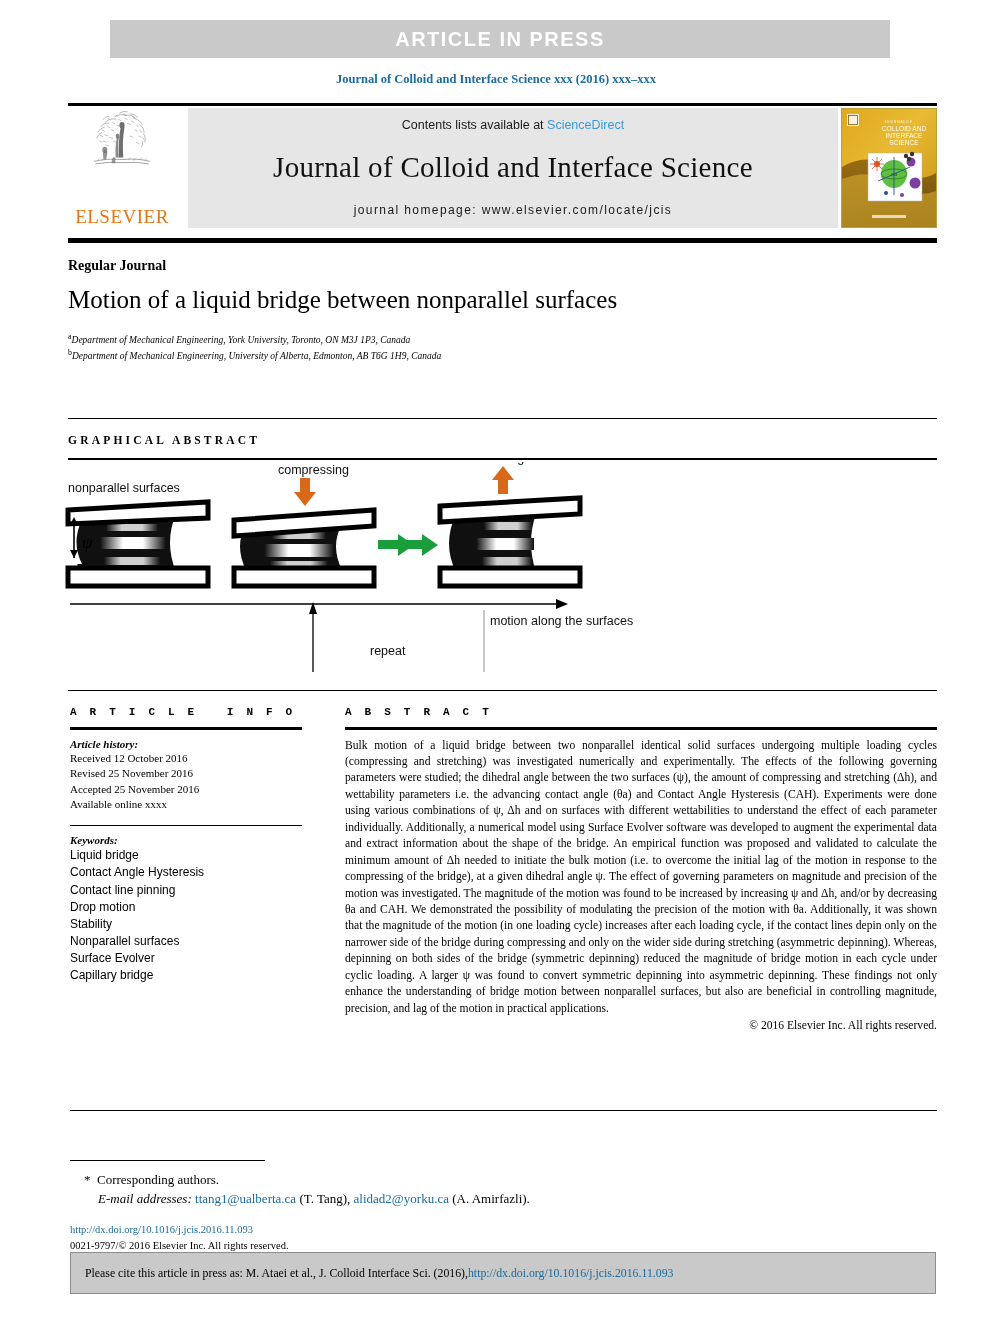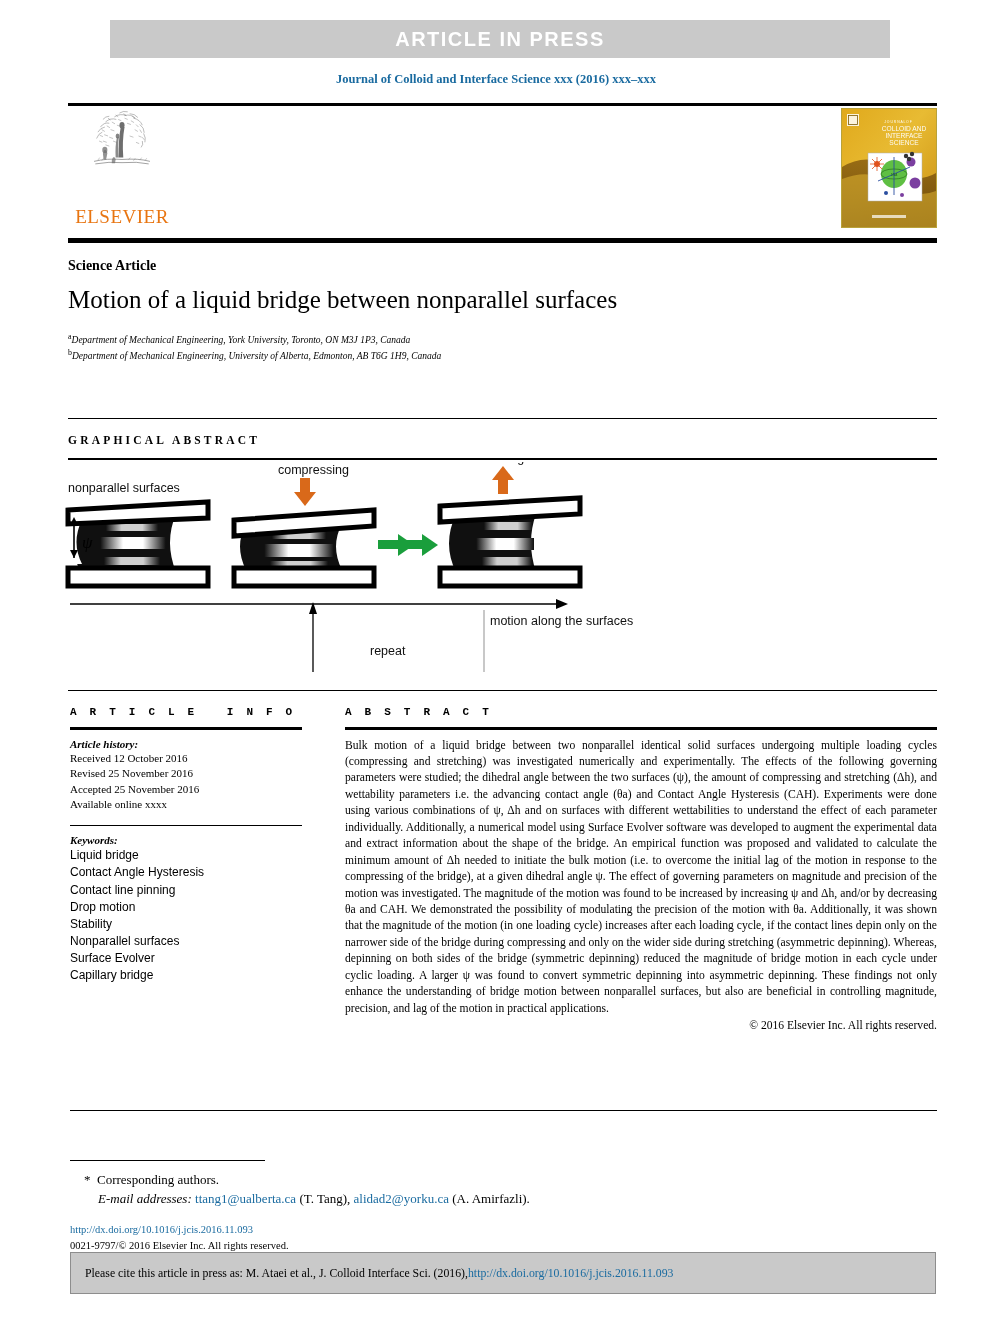--- a/index.html
+++ b/index.html
@@ -284,20 +284,27 @@
           <path d="M20 83 l3 -4"></path>
           <path d="M62 82 l3 -4"></path>
         <path d="M70 83 l3 -4"></path>
           <path d="M80 82 l3 -4"></path>
           <path d="M88 83 l3 -4"></path>
       </g>
     </svg>
     <div class="elsevier-word">ELSEVIER</div>
   </div>
 
+  <div class="masthead-center">
+    <div class="contents-line">
+      <span>Contents lists available at </span><span class="sd">ScienceDirect</span>
+    </div>
+    <div class="journal-title">Journal of Colloid and Interface Science</div>
+    <div class="homepage-line">journal homepage: www.elsevier.com/locate/jcis</div>
+  </div>
 
   <div class="cover-thumb">
     <svg width="94" height="118" viewBox="0 0 94 118">
       <defs>
         <linearGradient id="goldg" x1="0" y1="0" x2="1" y2="1">
           <stop offset="0%" stop-color="#e0a91c"></stop>
           <stop offset="45%" stop-color="#e8bb33"></stop>
           <stop offset="100%" stop-color="#c98f12"></stop>
         </linearGradient>
         <linearGradient id="darkg" x1="0" y1="0" x2="0" y2="1">
@@ -339,21 +346,21 @@
         <text x="52" y="67" font-size="3" text-anchor="middle" fill="#1c5a12" font-family="Liberation Sans, sans-serif">DNA</text>
       </g>
       <rect x="30" y="106" width="34" height="3" fill="#ffffff" opacity="0.7"></rect>
     </svg>
   </div>
 </div>
 
 <div class="masthead-rule-bottom"></div>
 
 <div class="title-block">
-  <div class="reg-article">Science Article</div>
+  <div class="reg-article">Regular Journal</div>
   <h1 class="paper-title">Motion of a liquid bridge between nonparallel surfaces</h1>
   <div class="affil">
     <div><sup>a</sup><span>Department of Mechanical Engineering, York University, Toronto, ON M3J 1P3, Canada</span></div>
     <div><sup>b</sup><span>Department of Mechanical Engineering, University of Alberta, Edmonton, AB T6G 1H9, Canada</span></div>
   </div>
 </div>
 
 <div class="ga-rule-top"></div>
 <div class="ga-head">GRAPHICAL ABSTRACT</div>
 <div class="ga-head-rule"></div>

